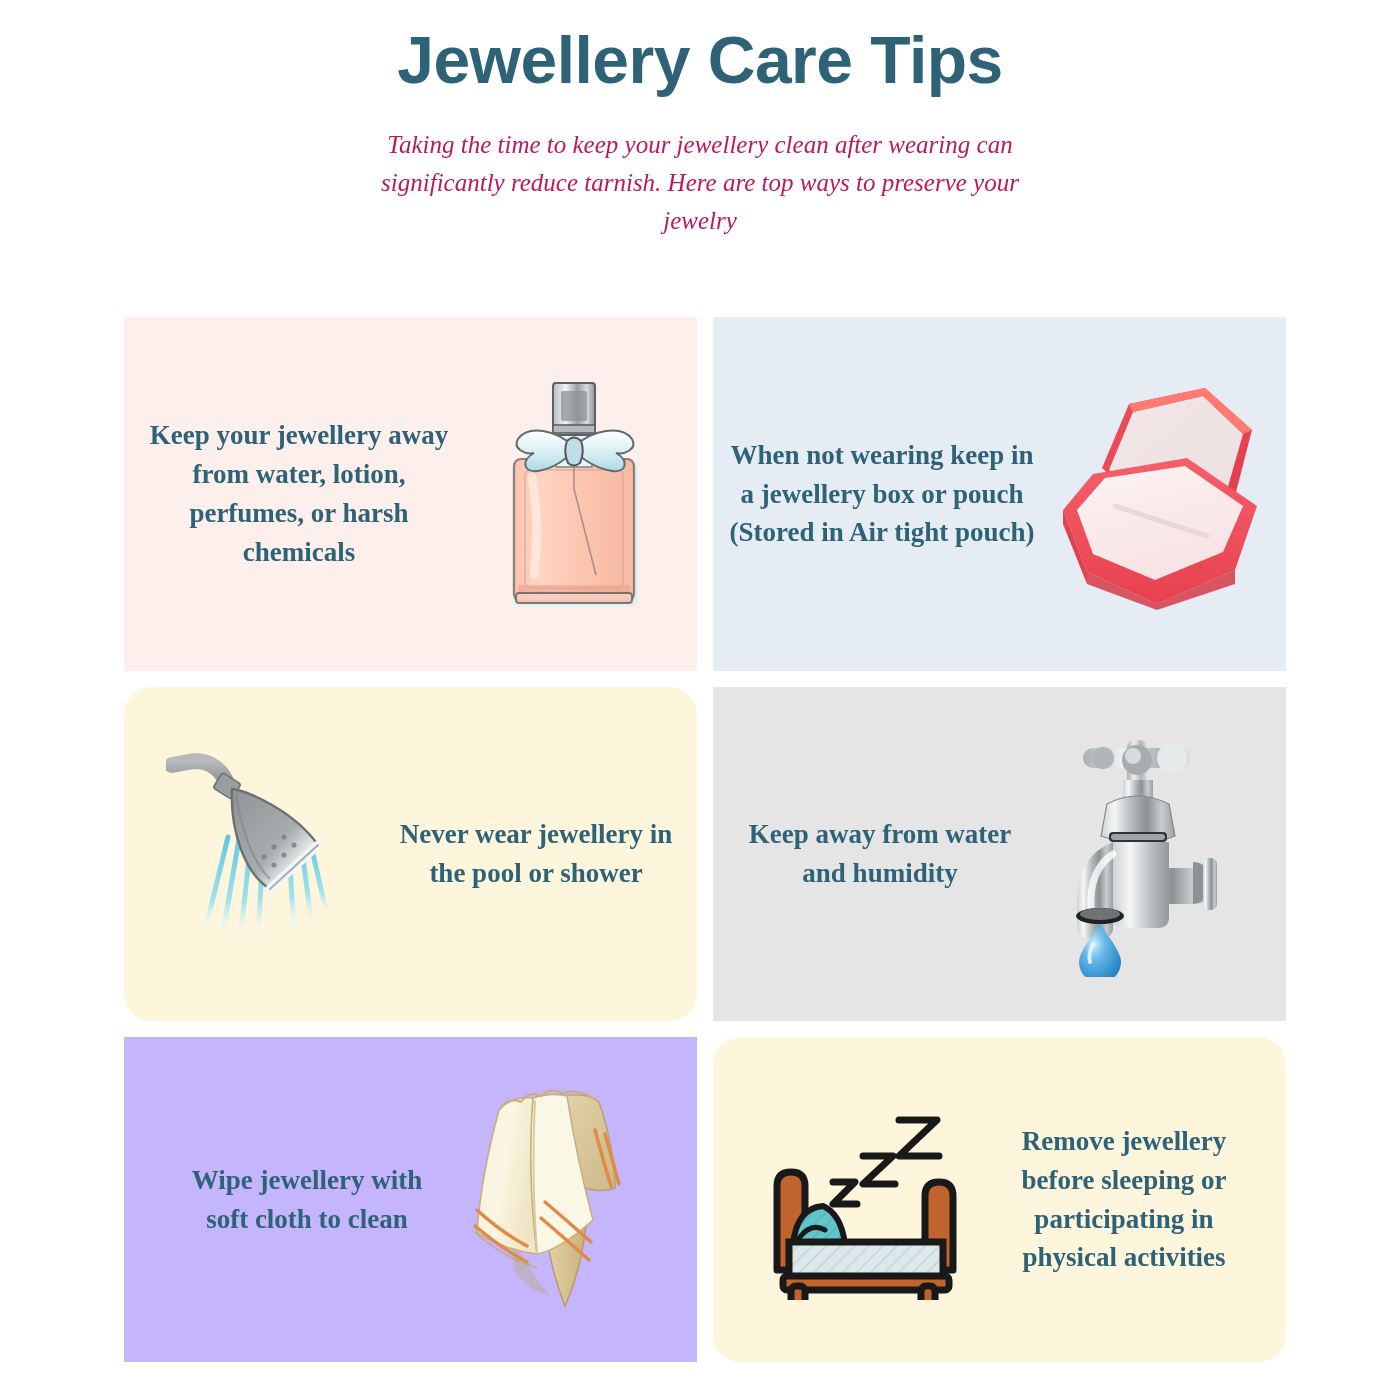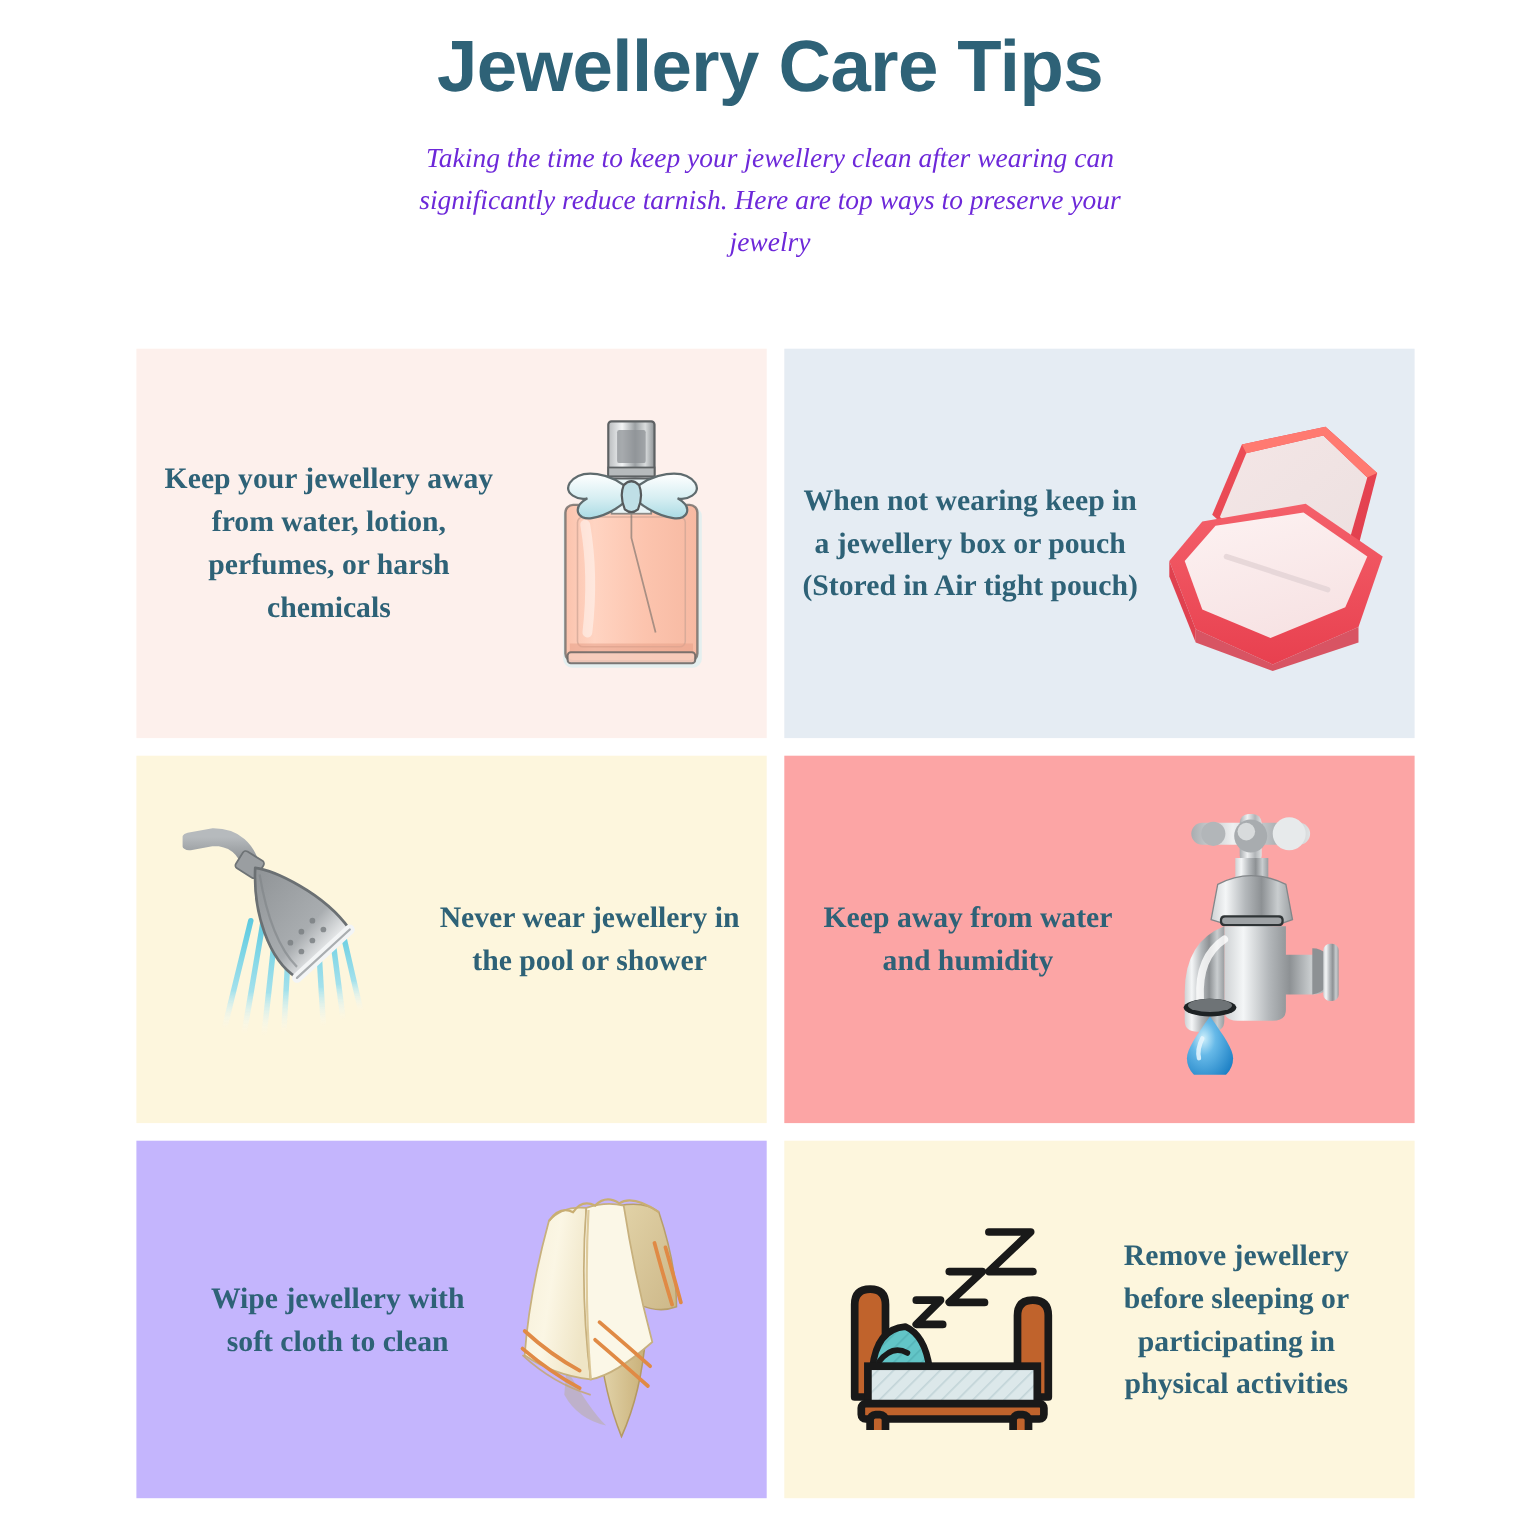--- a/index.html
+++ b/index.html
@@ -37,21 +37,21 @@
     color: #2e6277;
   }
 
   .page-subtitle {
     margin: 26px auto 0;
     width: 640px;
     font-family: "Liberation Serif", serif;
     font-style: italic;
     font-size: 25px;
     line-height: 1.52;
-    color: #6d28d9;
+    color: #be185d;
   }
 
   
   .grid {
     position: absolute;
     left: 124px;
     top: 317px;
     width: 1152px;
     display: grid;
     grid-template-columns: 573px 573px;
@@ -62,21 +62,21 @@
   }
 
   .card {
     position: relative;
     display: flex;
     align-items: center;
     overflow: hidden;
   }
 
   .card.text-left  { flex-direction: row; }
-  .card.text-right { flex-direction: row-reverse; }
+  .card.text-right { flex-direction: row-reverse; border-radius: 27px; }
 
   .card-text {
     font-family: "Liberation Serif", serif;
     font-weight: bold;
     font-size: 27px;
     line-height: 1.44;
     color: #2e6277;
     text-align: center;
     flex: 0 0 auto;
   }
@@ -269,21 +269,21 @@
               <circle cx="118" cy="106" r="2.6"></circle>
             <circle cx="98" cy="108" r="2.6"></circle>
               <circle cx="108" cy="116" r="2.6"></circle>
           </g>
 
           <path d="M70 46 C76 82 86 112 104 130" fill="none" stroke="#7f8487" stroke-width="2" opacity="0.6"></path>
         </svg>
       </div>
     </div>
 
-    <div class="card c4 text-left" style="background:#fca5a5">
+    <div class="card c4 text-left" style="background:#e5e5e5">
       <div class="card-text">Keep away from water and humidity</div>
       <div class="card-art">
         <svg class="art" width="188" height="245" viewBox="0 0 188 245">
           <defs>
             <linearGradient id="fcChrome" x1="0" y1="0" x2="1" y2="0">
               <stop offset="0" stop-color="#cfd2d4"></stop>
               <stop offset="0.18" stop-color="#f4f6f7"></stop>
               <stop offset="0.42" stop-color="#b4b8bb"></stop>
               <stop offset="0.62" stop-color="#8d9194"></stop>
               <stop offset="0.82" stop-color="#c9cdcf"></stop>

